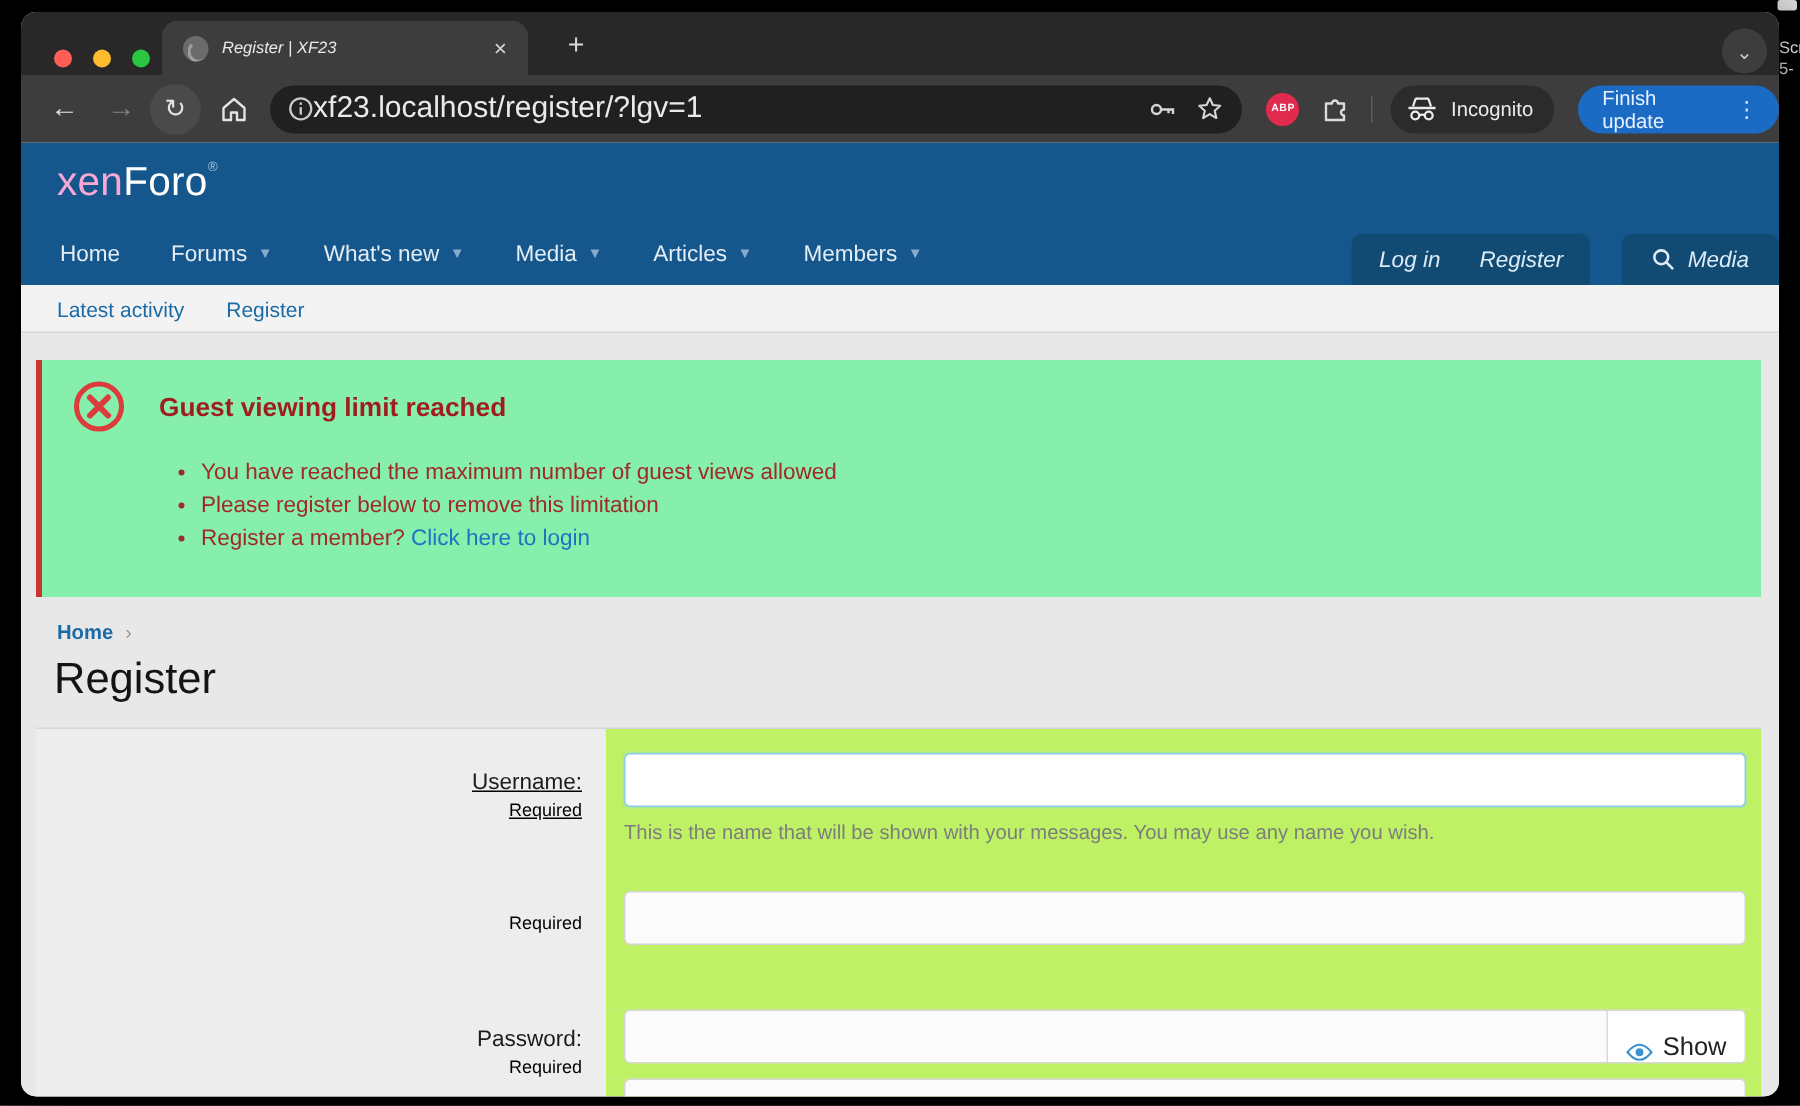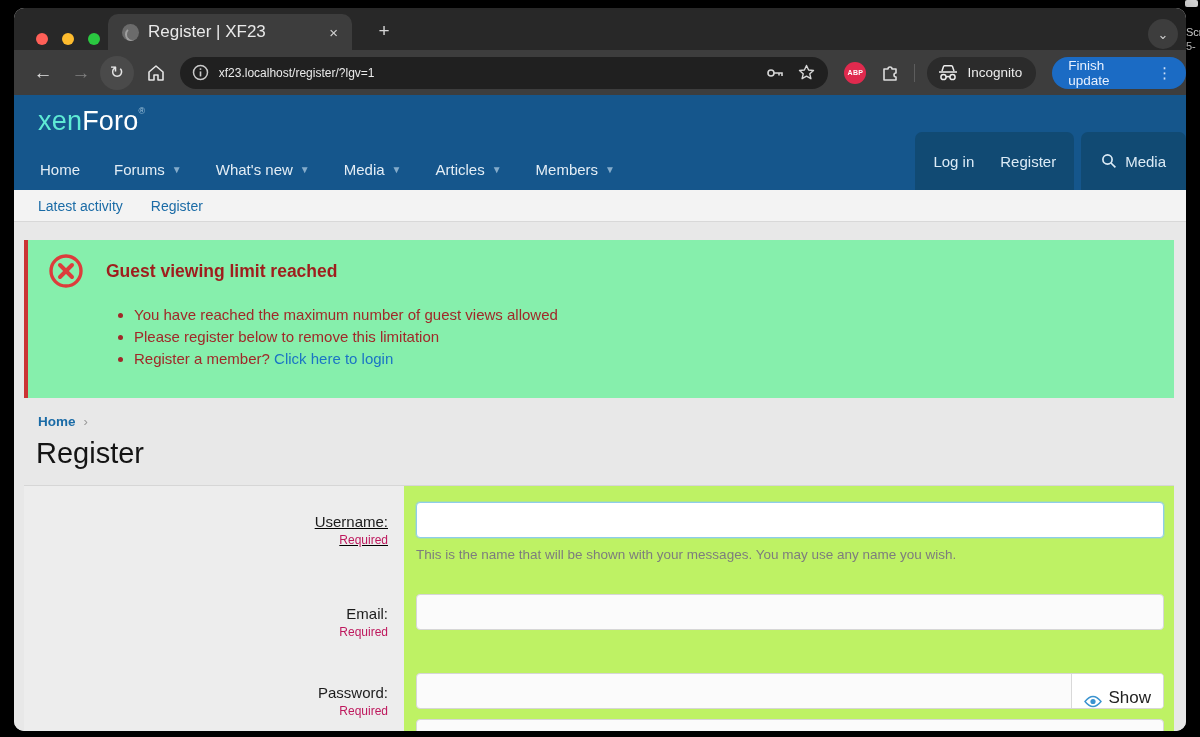--- a/index.html
+++ b/index.html
@@ -18,63 +18,63 @@
   
   .tabstrip { position:relative; height:42px; background:#282828; }
   .lights { position:absolute; left:22px; top:25px; display:flex; gap:14px; }
   .light { width:12px; height:12px; border-radius:50%; }
   .light.red{ background:#ff5f57; } .light.yellow{ background:#febc2e; } .light.green{ background:#2ac840; }
   .tab { position:absolute; left:94px; top:6px; width:244px; height:36px; background:#3d3d3d;
          border-radius:10px 10px 0 0; display:flex; align-items:center; padding:0 10px 0 14px; }
   .favicon { width:17px; height:17px; border-radius:50%; background:#6b6b6b; position:relative; overflow:hidden; flex:0 0 17px; }
   .favicon::after{ content:""; position:absolute; left:3px; top:3px; width:11px; height:11px;
                    border:2px solid #9f9f9f; border-right-color:transparent; border-top-color:transparent; border-radius:50%; }
-  .tab-title { color:#e9e9e9; font-size:17px; margin-left:9px; flex:1; white-space:nowrap; overflow:hidden; }
+  .tab-title { color:#e9e9e9; font-size:11px; margin-left:9px; flex:1; white-space:nowrap; overflow:hidden;font-style:italic; }
   .tab-close { color:#d2d2d2; font-size:15px; padding:2px 4px; cursor:default; }
   .newtab { position:absolute; left:356px; top:9px; width:28px; height:28px; color:#d6d6d6;
             font-size:19px; display:flex; align-items:center; justify-content:center; border-radius:50%; }
   .tabsearch { position:absolute; right:8px; top:11px; width:30px; height:30px; border-radius:50%;
                background:#3d3d3d; color:#cfcfcf; display:flex; align-items:center; justify-content:center;
                font-size:13px; }
 
   
   .toolbar { position:relative; height:45px; background:#3d3d3d; display:flex; align-items:center; }
   .nav-btn { color:#e4e4e4; font-size:19px; width:30px; text-align:center; }
   .nav-btn.back{ margin-left:14px; }
   .nav-btn.fwd{ color:#828282; margin-left:8px; }
   .reload-wrap { width:34px; height:34px; margin-left:4px; border-radius:50%; background:#4a4a4a;
                  display:flex; align-items:center; justify-content:center; color:#e4e4e4; font-size:17px; }
   .home-btn { margin-left:6px; width:32px; display:flex; justify-content:center; }
   .omnibox { margin-left:8px; width:650px; height:32px; background:#202020; border-radius:16px;
              display:flex; align-items:center; padding:0 12px; }
   .omni-info { flex:0 0 auto; display:flex; }
-  .omni-url { color:#eaeaea; font-size:12px; margin-left:10px; flex:1; white-space:nowrap; }
+  .omni-url { color:#eaeaea; font-size:20px; flex:1; white-space:nowrap; }
   .omni-ic { display:flex; margin-left:12px; }
   .abp { width:22px; height:22px; border-radius:50%; background:#e02a4e; color:#fff; font-size:7px; font-weight:bold;
          display:flex; align-items:center; justify-content:center; margin-left:16px; letter-spacing:.3px; }
   .puzzle { margin-left:14px; display:flex; }
   .tb-divider { width:1px; height:18px; background:#5d5d5d; margin-left:14px; }
   .incog { margin-left:12px; height:32px; background:#2b2b2b; border-radius:16px; display:flex;
            align-items:center; padding:0 14px 0 10px; color:#ececec; font-size:13.5px; gap:8px; }
   .finish { margin-left:16px; height:32px; background:#1b6bc4; border-radius:16px; display:flex;
             align-items:center; padding:0 6px 0 16px; color:#e8f1ff; font-size:13.5px; font-weight:500; }
   .kebab { color:#cfe0f7; font-size:15px; padding:0 8px; letter-spacing:0; }
 
   
   .site-header { height:53px; background:#15568c; display:flex; align-items:center; padding-left:24px; }
   .logo { font-size:27px; letter-spacing:.2px; }
-  .logo .xen { color:#5eead4; } .logo .foro { color:#ffffff; }
+  .logo .xen { color:#f9a8d4; } .logo .foro { color:#ffffff; }
   .logo .reg { color:#a3c6dd; font-size:9px; vertical-align:top; }
 
   
   .mainnav { position:relative; height:42px; background:#15568c; display:flex; align-items:center; }
   .mn-left { display:flex; align-items:center; padding-left:26px; gap:34px; }
   .mn-item { color:#e3edf5; font-size:15px; display:flex; align-items:center; gap:7px; white-space:nowrap; }
   .mn-caret { color:#85accb; font-size:10px; }
-  .mn-right { position:absolute; right:0; bottom:0; height:58px; display:flex; gap:7px; }
+  .mn-right { position:absolute; right:0; bottom:0; height:34px; display:flex; gap:21px;font-style:italic; }
   .mn-block { background:#114a73; border-radius:7px 7px 0 0; display:flex; align-items:center; }
   .mn-block.auth { padding:0 18px; gap:26px; }
   .mn-block.search { padding:0 20px; gap:8px; margin-right:0; }
   .mn-link { color:#dcebf6; font-size:15px; }
 
   
   .subnav { height:32px; background:#f3f3f3; border-bottom:1px solid #d8d8d8; display:flex;
             align-items:center; padding-left:24px; gap:28px; }
   .subnav a { color:#1a6ba6; font-size:14px; text-decoration:none; }
 
@@ -93,21 +93,21 @@
   .crumbs { margin:16px 0 0 14px; font-size:13.5px; display:flex; align-items:center; gap:8px; }
   .crumbs a { color:#1a6ba6; font-weight:bold; text-decoration:none; }
   .crumb-sep { color:#999; font-size:13px; }
   h1.pagetitle { margin:8px 0 0 12px; font-size:29px; font-weight:500; color:#141414; }
 
   
   .formblock { margin-top:15px; border-top:1px solid #d6d6d6; display:grid; grid-template-columns:380px 1fr; }
   .fcell-label { background:#ededed; text-align:right; padding-right:16px; }
   .fcell-input { background:#bef264; padding-left:12px; padding-right:10px; }
   .flabel { color:#1c1c1c; font-size:15px; }
-  .freq { color:#be185d; font-size:12px; margin-top:3px; }
+  .freq { color:#000000; font-size:12px; margin-top:3px; }
   .input { width:748px; height:36px; border:1px solid #d6d6d6; border-radius:4px; background:#fbfbfb; }
   .input.focus { border-color:#8ecdeb; background:#fff; box-shadow:0 0 0 1px rgba(142,205,235,.35); }
   .hint { color:#7d7d7d; font-size:13.5px; margin-top:9px; }
   .pw-group { width:748px; height:36px; border:1px solid #d6d6d6; border-radius:4px; background:#fbfbfb;
               display:flex; overflow:hidden; }
   .pw-field { flex:1; }
   .pw-show { background:#fff; border-left:1px solid #d9d9d9; display:flex; align-items:flex-end;
              gap:6px; padding:0 12px; color:#222; font-size:17px; }
 
   .r1-label { padding-top:27px;text-decoration:underline; } .r1-input { padding-top:16px; padding-bottom:32px; }
@@ -278,21 +278,20 @@
       <div class="fcell-label r1-label">
         <div class="flabel">Username:</div>
         <div class="freq">Required</div>
       </div>
       <div class="fcell-input r1-input">
         <input class="input focus" type="text" value="" style="">
         <div class="hint">This is the name that will be shown with your messages. You may use any name you wish.</div>
       </div>
 
       <div class="fcell-label r2-label">
-        <div class="flabel">Email:</div>
         <div class="freq">Required</div>
       </div>
       <div class="fcell-input r2-input">
         <input class="input" type="text" value="" style="">
       </div>
 
       <div class="fcell-label r3-label">
         <div class="flabel">Password:</div>
         <div class="freq">Required</div>
       </div>

